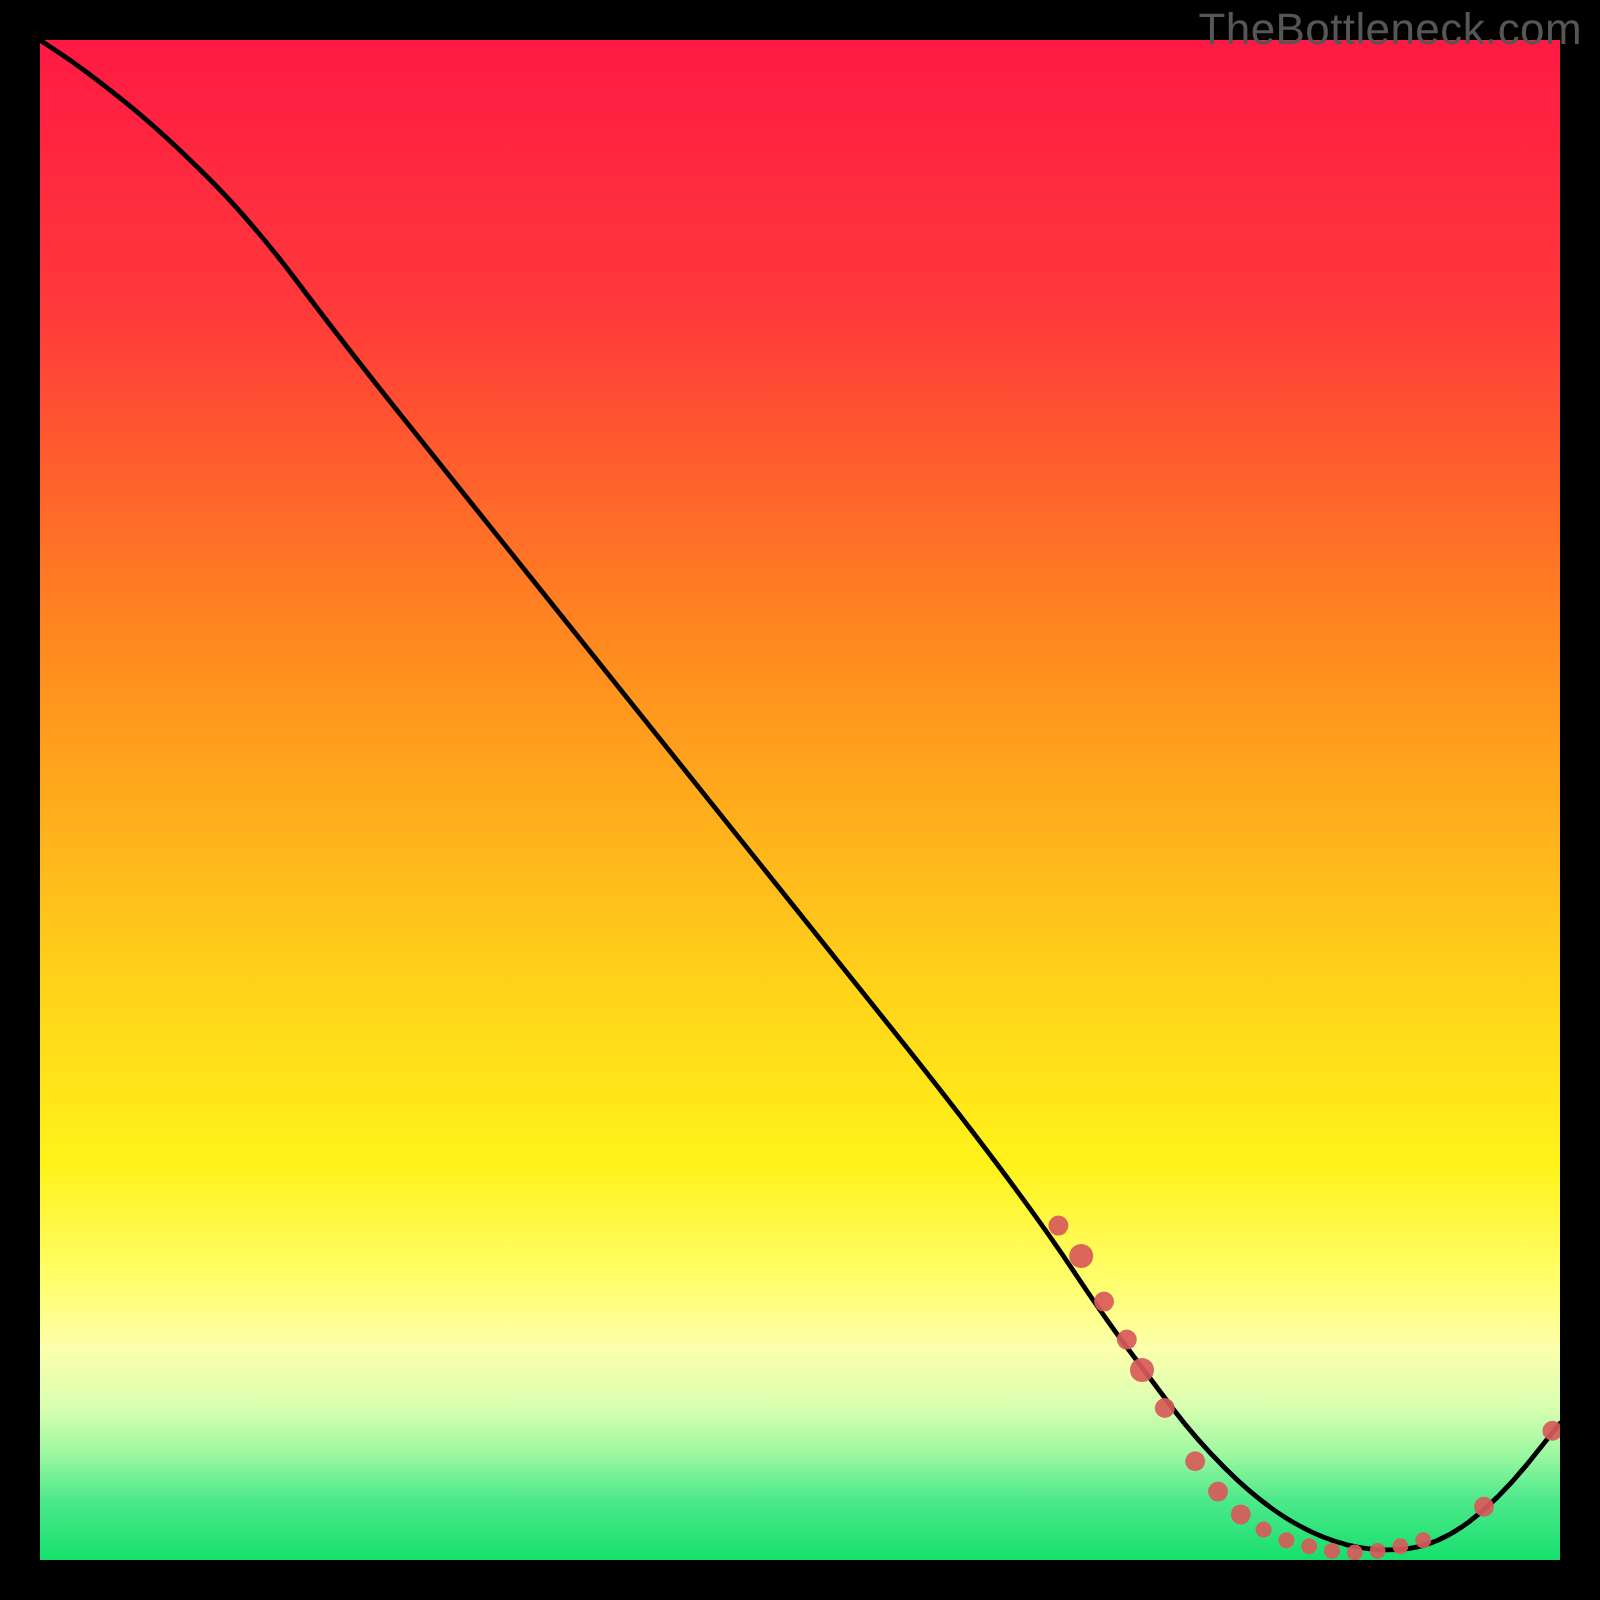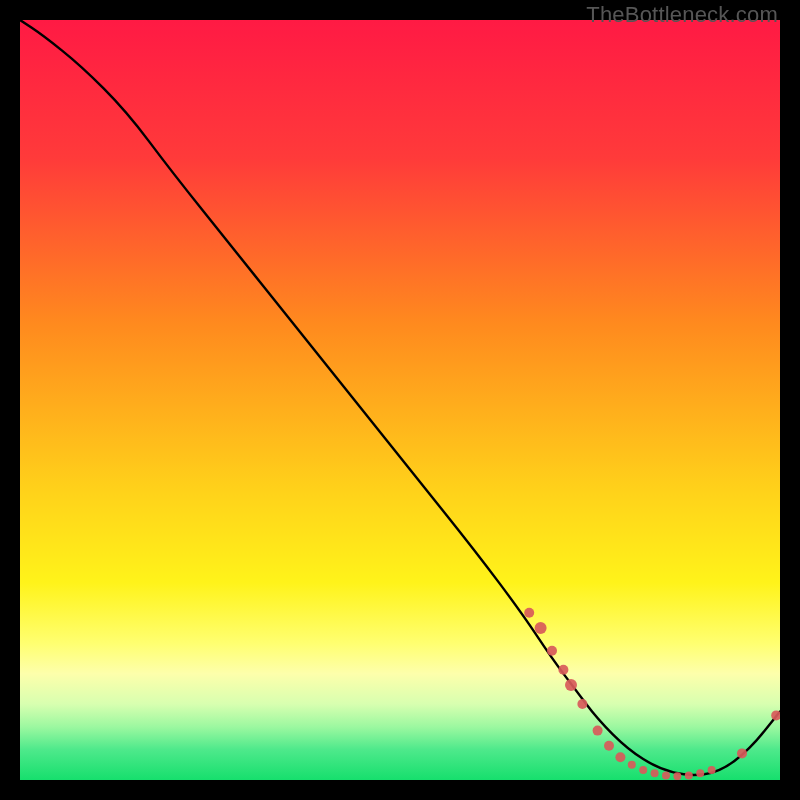--- a/index.html
+++ b/index.html
@@ -14,21 +14,21 @@
     position: absolute;
     left: 20px;
     top: 20px;
     width: 760px;
     height: 760px;
     background: #000;
   }
   .watermark {
     position: absolute;
     top: 2px;
-    right: 22px;
+    right: 9px;
     font-family: Arial, Helvetica, sans-serif;
     font-size: 22px;
     color: #565656;
     letter-spacing: 0.2px;
     font-weight: 500;
   }
   svg {
     position: absolute;
     left: 20px;
     top: 20px;

